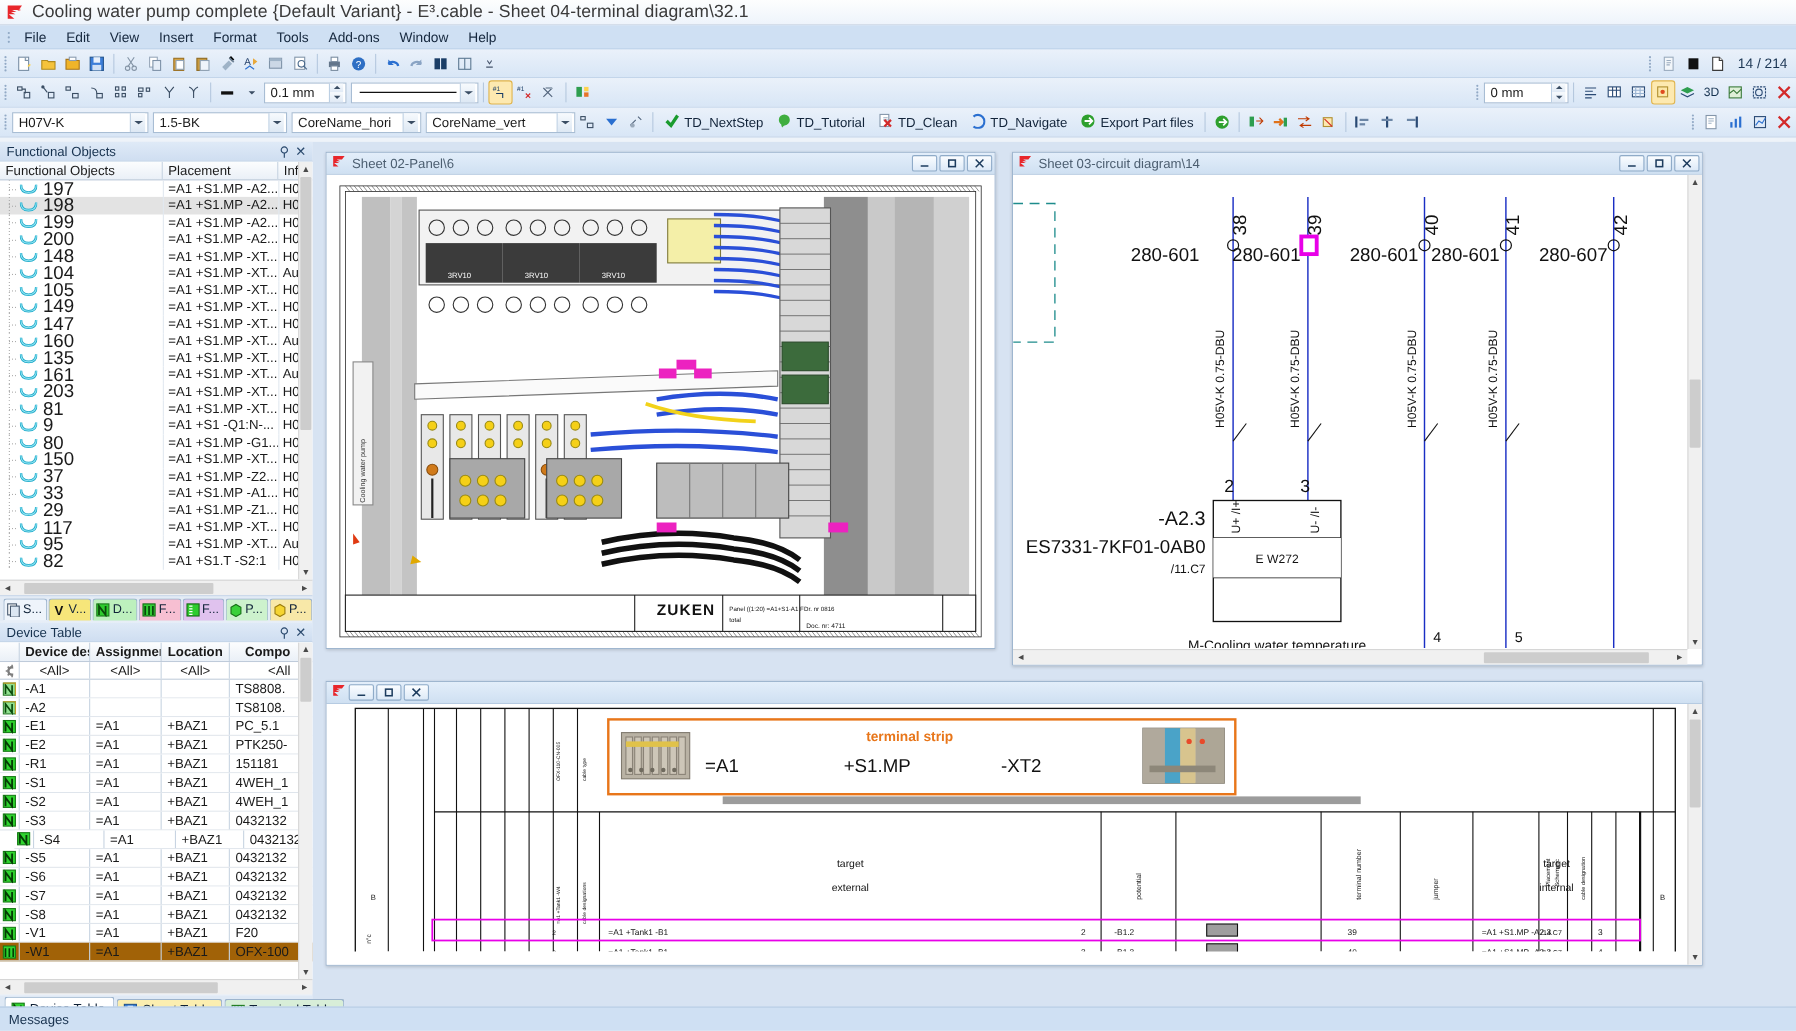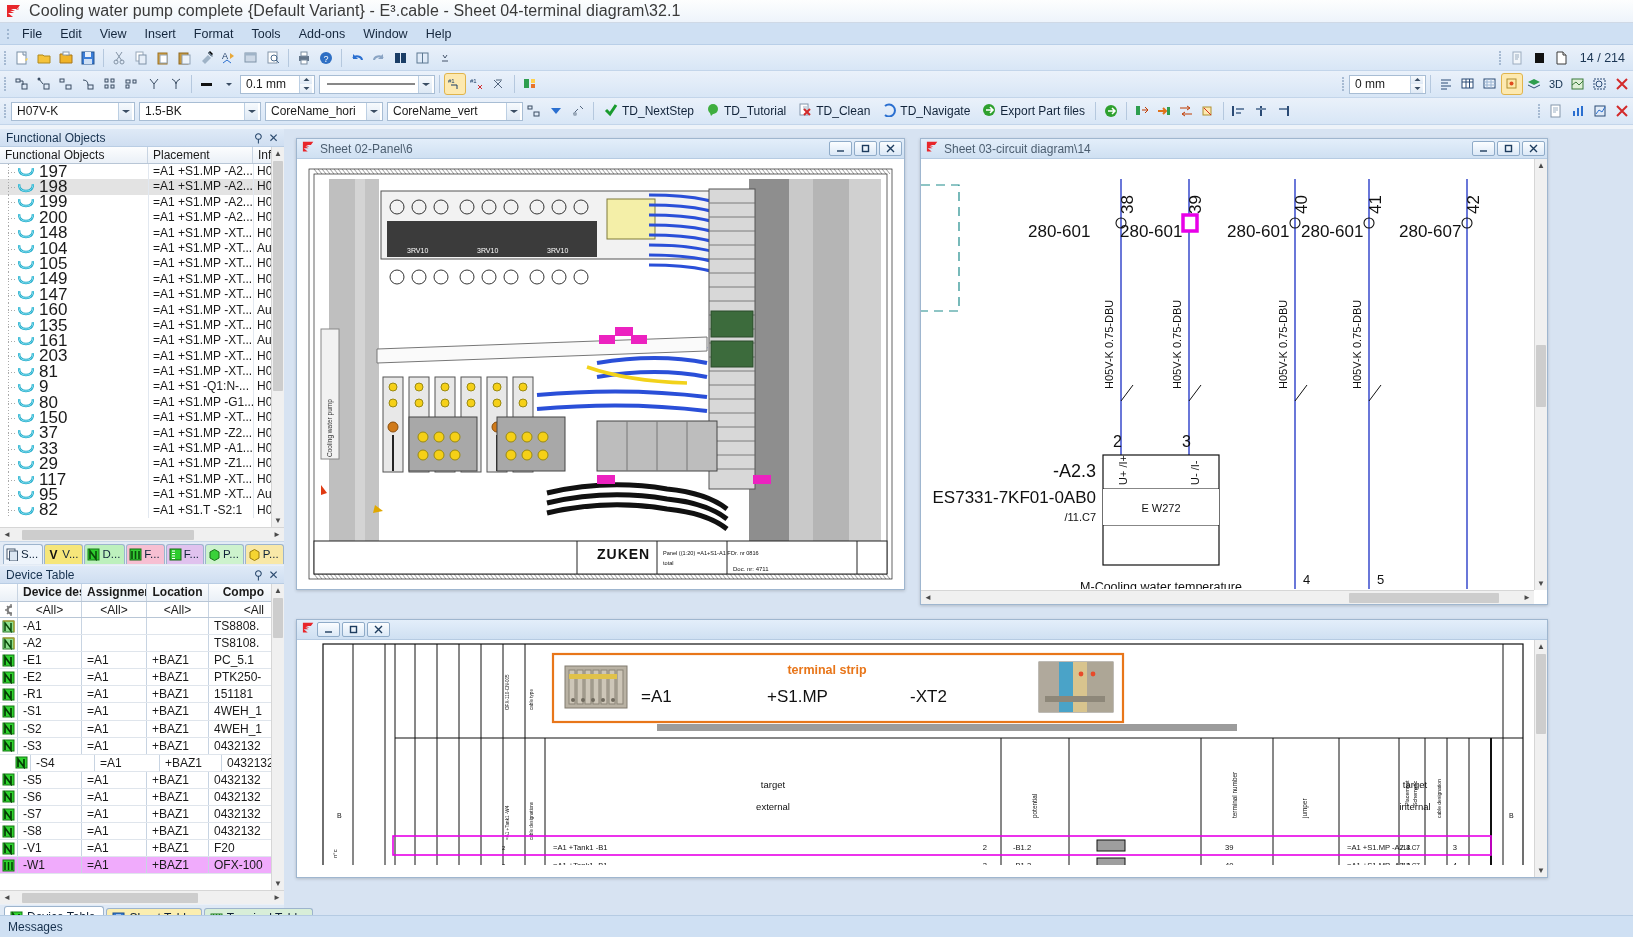--- a/index.html
+++ b/index.html
@@ -1290,21 +1290,21 @@
               <svg width="13" height="13">
                 <rect x="1" y="1" width="11" height="11" fill="#2fd42f" stroke="#147a14"></rect>
                 <path d="M3 11V3l6 8V3" stroke="#043c04" stroke-width="1.7" fill="none"></path>
               </svg>
             </div>
             <div style="width:64px">-V1</div>
             <div style="width:65px">=A1</div>
             <div style="width:62px">+BAZ1</div>
             <div style="width:60px;border-right:none">F20</div>
           </div>
-          <div class="fo-head" style="height: 17.1px; background: #f0abfc; border-bottom: 1px solid rgb(223, 229, 236);">
+          <div class="fo-head" style="height: 17.1px; background: #a16207; border-bottom: 1px solid rgb(223, 229, 236);">
             <div style="width:18px;display:flex;align-items:center;justify-content:center;padding:0">
               <svg width="13" height="13">
                 <rect x="1" y="1" width="11" height="11" fill="#2fd42f" stroke="#147a14"></rect>
                 <path d="M3 3v8M6.5 3v8M10 3v8" stroke="#043c04" stroke-width="1.5"></path>
               </svg>
             </div>
             <div style="width:64px">-W1</div>
             <div style="width:65px">=A1</div>
             <div style="width:62px">+BAZ1</div>
             <div style="width:60px;border-right:none">OFX-100</div>

